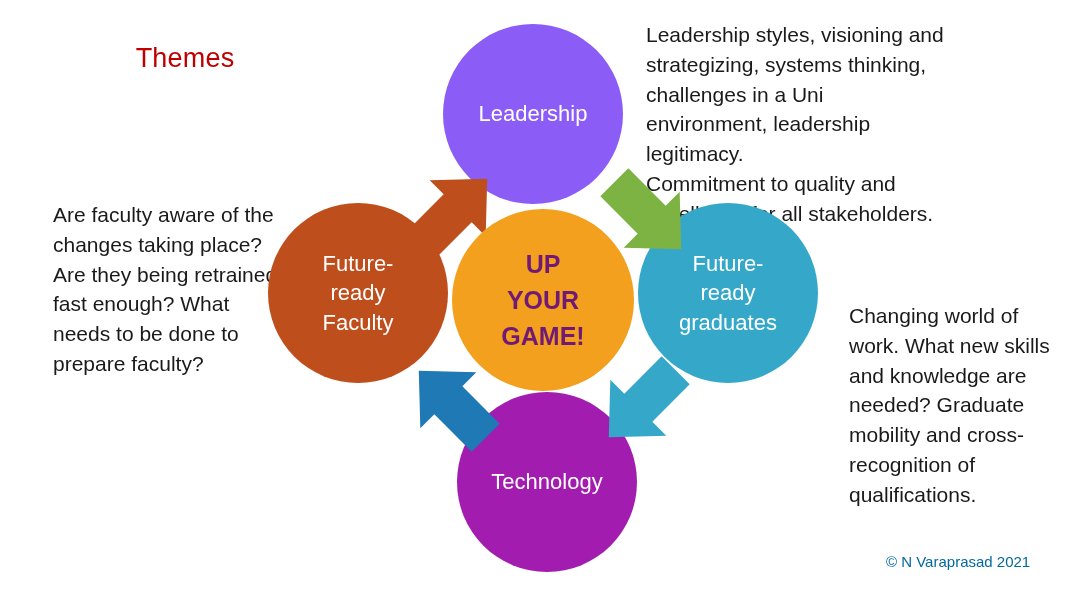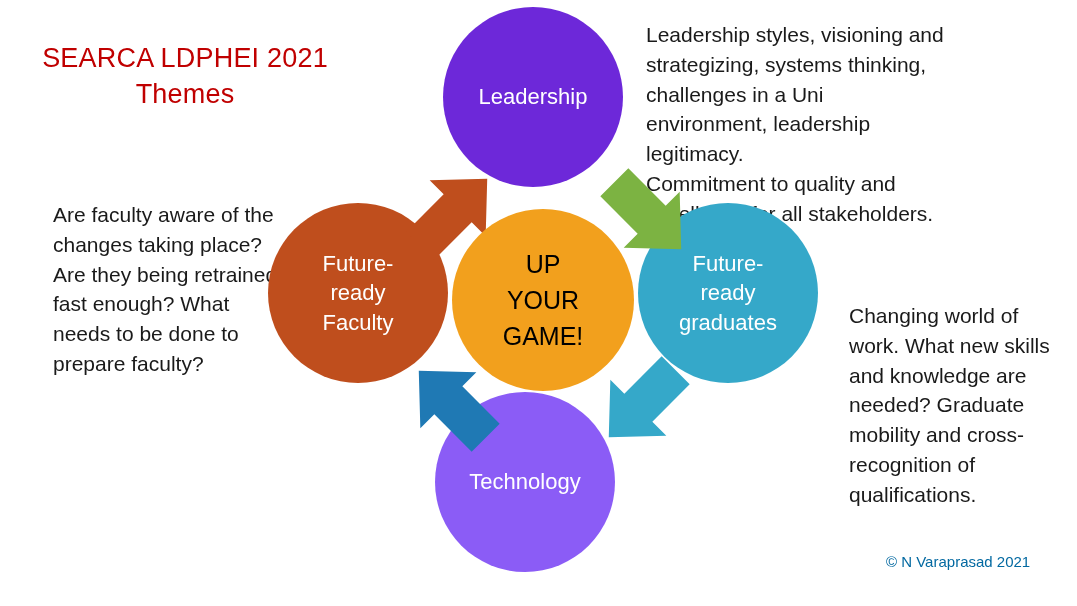--- a/index.html
+++ b/index.html
@@ -84,45 +84,45 @@
     justify-content: center;
     text-align: center;
     color: #ffffff;
     font-size: 22px;
     line-height: 1.32;
     box-sizing: border-box;
     padding: 0 12px;
     white-space: pre-line;
   }
   .c-leadership {
-    left: 443px; top: 7px;
-    width: 180px; height: 180px;
-    background: #6d28d9;
+    left: 443px; top: 24px;
+    width: 180px; height: 180px;
+    background: #8b5cf6;
   }
   .c-faculty {
     left: 268px; top: 203px;
     width: 180px; height: 180px;
     background: #bf4e1d;
   }
   .c-graduates {
     left: 638px; top: 203px;
     width: 180px; height: 180px;
     background: #35a8c9;
   }
   .c-technology {
-    left: 435px; top: 392px;
-    width: 180px; height: 180px;
-    background: #8b5cf6;
+    left: 457px; top: 392px;
+    width: 180px; height: 180px;
+    background: #a21caf;
   }
   .c-center {
     left: 452px; top: 209px;
     width: 182px; height: 182px;
     background: #f2a01d;
-    color: #000000;
-    font-weight: normal;
+    color: #701a75;
+    font-weight: bold;
     font-size: 25px;
     line-height: 1.45;
     z-index: 5;
   }
 
   
   .arrow {
     position: absolute;
     width: 110px;
     height: 110px;
@@ -132,21 +132,20 @@
   .a-leadership-to-graduates { left: 592px; top: 160px; }
   .a-graduates-to-technology { left: 588px; top: 348px; }
   .a-technology-to-faculty { left: 398px; top: 350px; }
 </style>
 </head>
 <body>
 
 <div class="stage">
 
   <div class="title">
-    <span>SEARCA LDPHEI 2021</span>
     <span class="line2">Themes</span>
   </div>
 
   <div class="note note-leadership">Leadership styles, visioning and strategizing, systems thinking, challenges in a Uni environment, leadership legitimacy.
 Commitment to quality and excellence for all stakeholders.</div>
   <div class="note note-faculty">Are faculty aware of the changes taking place? Are they being retrained fast enough?  What needs to be done to prepare faculty?</div>
   <div class="note note-graduates">Changing world of work. What new skills and knowledge are needed? Graduate mobility and cross-recognition of qualifications.</div>
 
   <div class="arrow a-faculty-to-leadership">
     <svg viewBox="0 0 100 100" width="110" height="110" aria-hidden="true">

